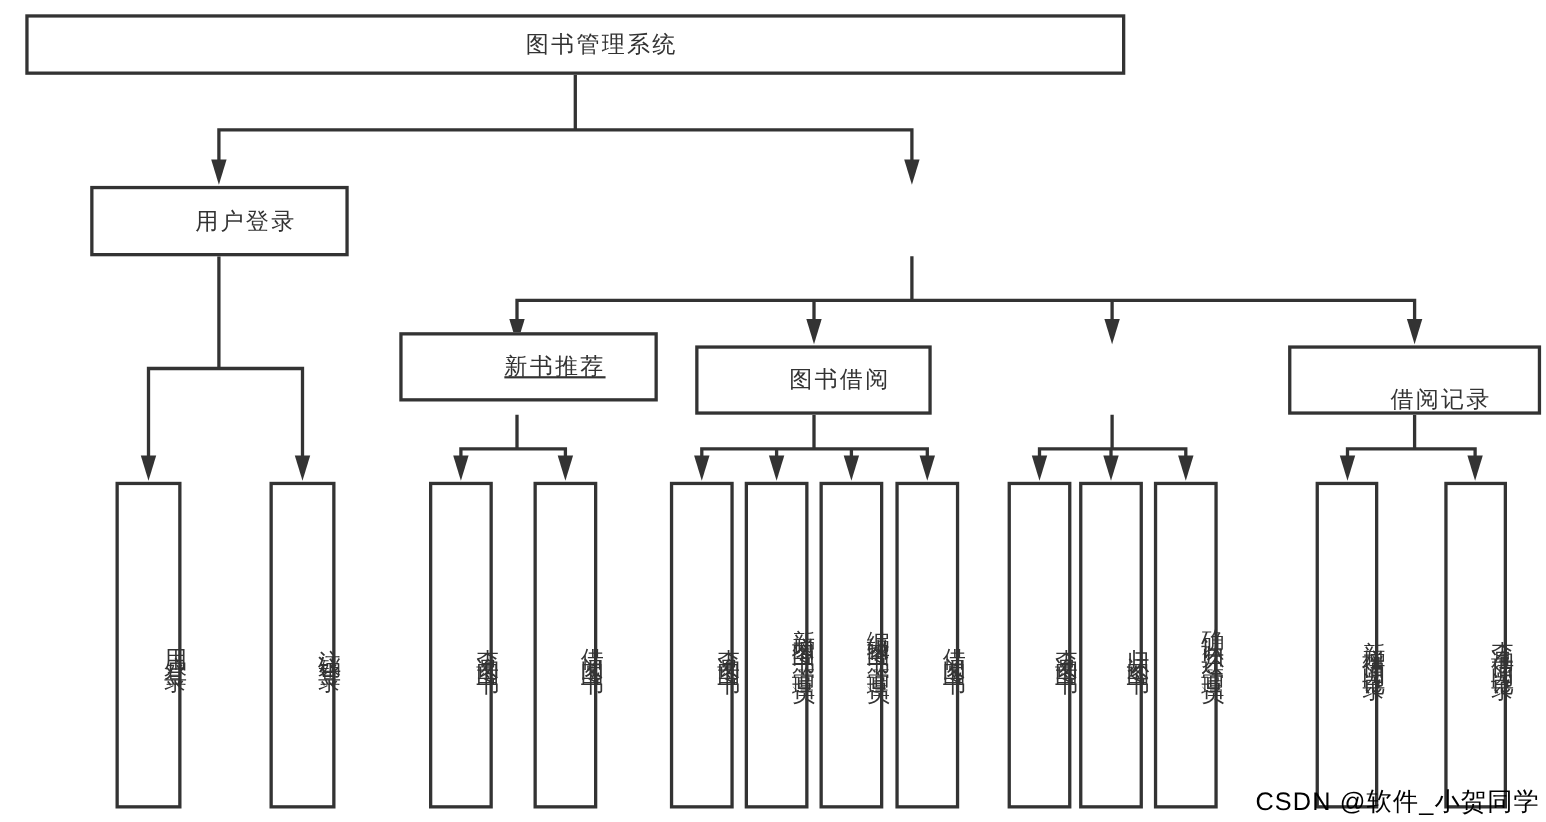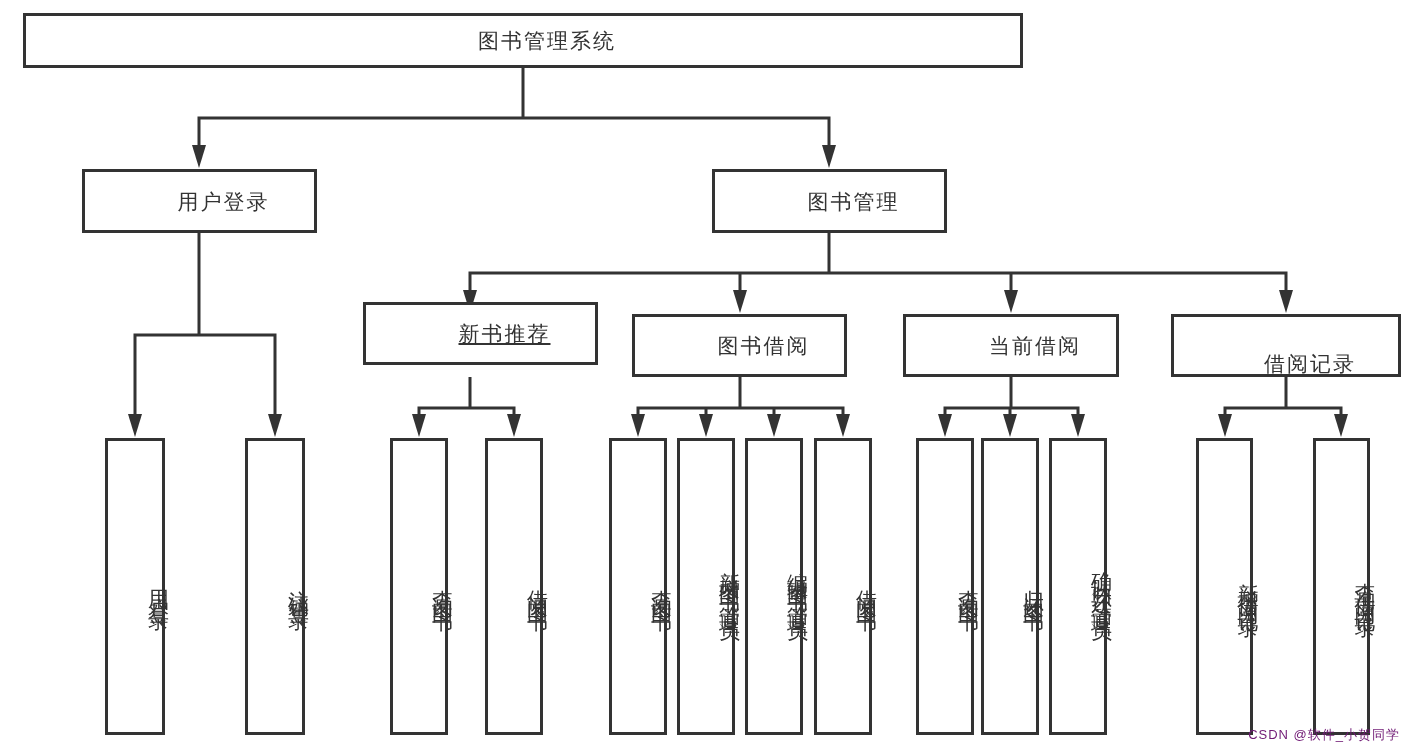--- a/index.html
+++ b/index.html
@@ -48,23 +48,23 @@
     writing-mode: vertical-rl;
     font-size: 21px;
     letter-spacing: 7px;
     line-height: 1;
     white-space: nowrap;
   }
   .watermark {
     position: absolute;
     right: 5px;
     bottom: 3px;
-    font-size: 13px;
+    font-size: 23px;
     letter-spacing: 1px;
-    color: #701a75;
+    color: #000000;
     z-index: 2;
     white-space: nowrap;
   }
 </style>
 </head>
 <body>
 
 <div class="canvas">
 
   <svg class="connector-layer" viewBox="0 0 1405 747" xmlns="http://www.w3.org/2000/svg">
@@ -103,32 +103,26 @@
     <polygon points="1334,414 1348,414 1341,437"></polygon>
   </svg>
 
   <div class="node" style="left:23px; top:13px; width:1000px; height:55px;">
     <span class="h-label">图书管理系统</span>
   </div>
 
   <div class="node" style="left:82px; top:169px; width:235px; height:64px;">
     <span class="h-label">用户登录</span>
   </div>
-  <div class="node" style="left:712px; top:169px; width:235px; height:64px;">
-    <span class="h-label">图书管理</span>
-  </div>
 
   <div class="node" style="left:363px; top:302px; width:235px; height:63px;text-decoration:underline;">
     <span class="h-label">新书推荐</span>
   </div>
   <div class="node" style="left:632px; top:314px; width:215px; height:63px;">
     <span class="h-label">图书借阅</span>
-  </div>
-  <div class="node" style="left:903px; top:314px; width:216px; height:63px;">
-    <span class="h-label">当前借阅</span>
   </div>
   <div class="node" style="left:1171px; top:314px; width:230px; height:63px;align-items:flex-end;">
     <span class="h-label">借阅记录</span>
   </div>
 
   <div class="node" style="left:105px; top:438px; width:60px; height:297px;">
     <span class="v-label">用户登录</span>
   </div>
   <div class="node" style="left:245px; top:438px; width:60px; height:297px;">
     <span class="v-label">注销登录</span>

